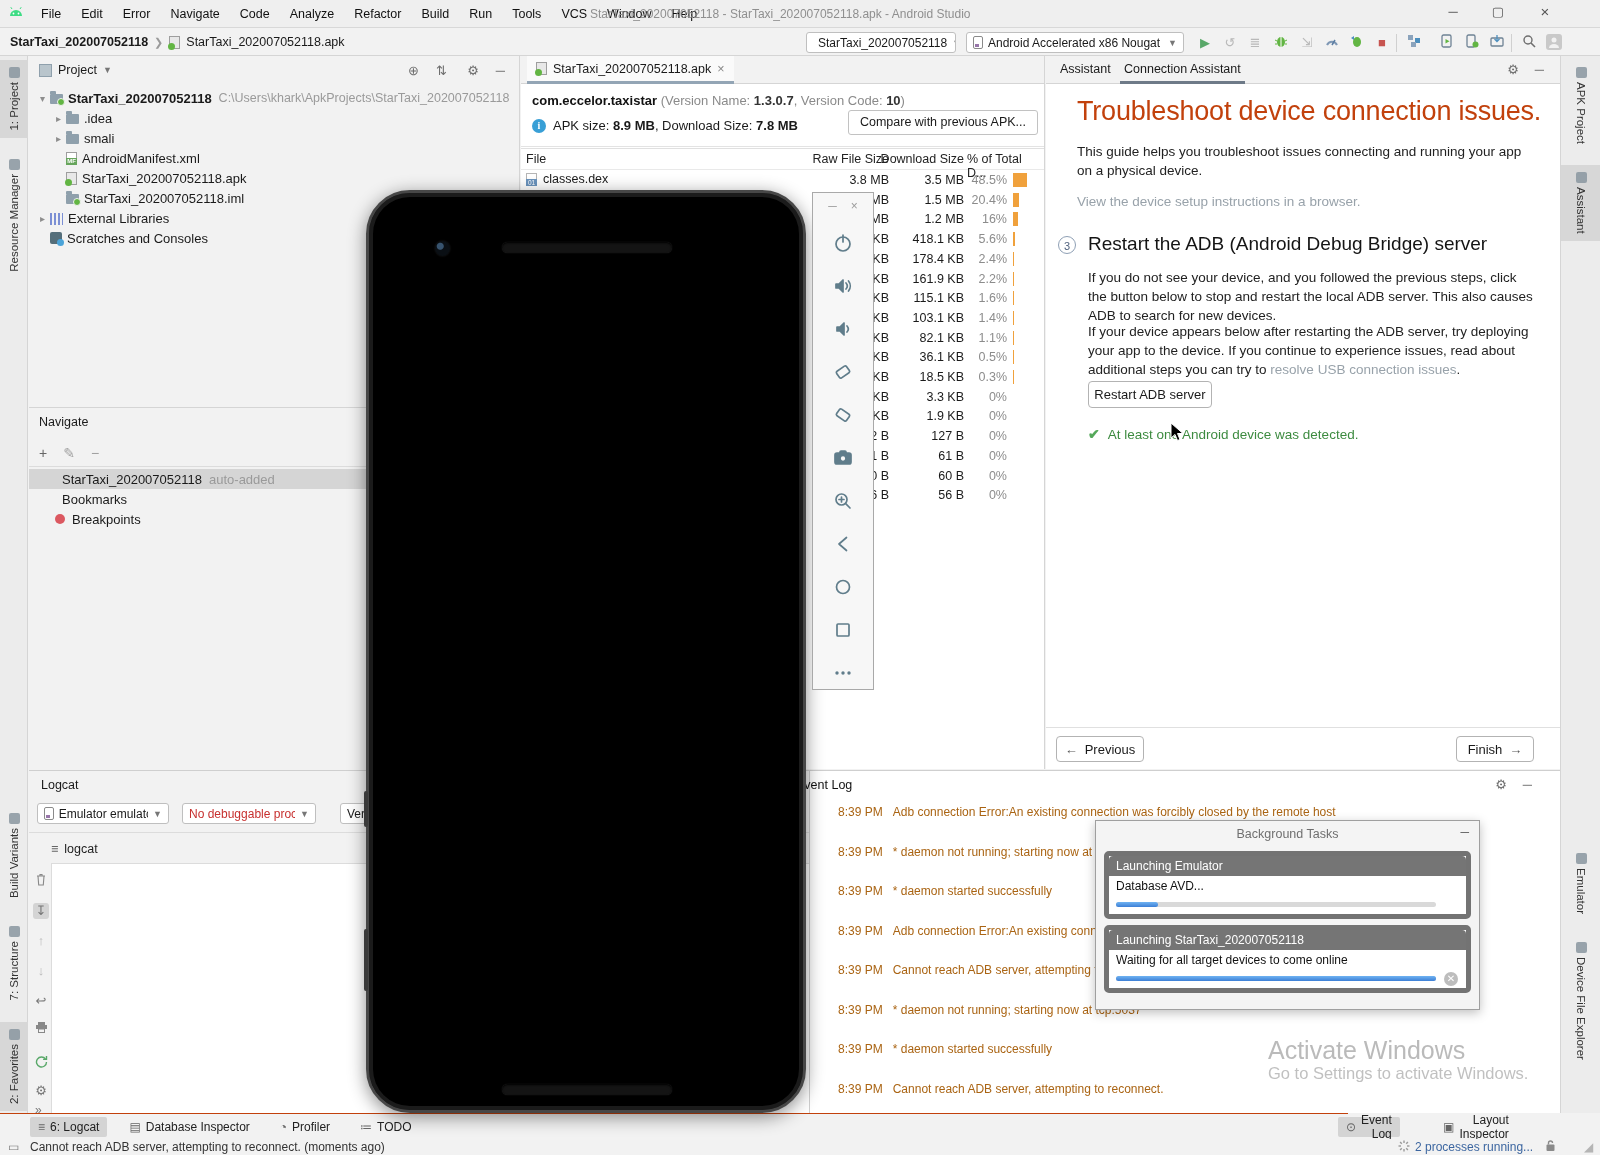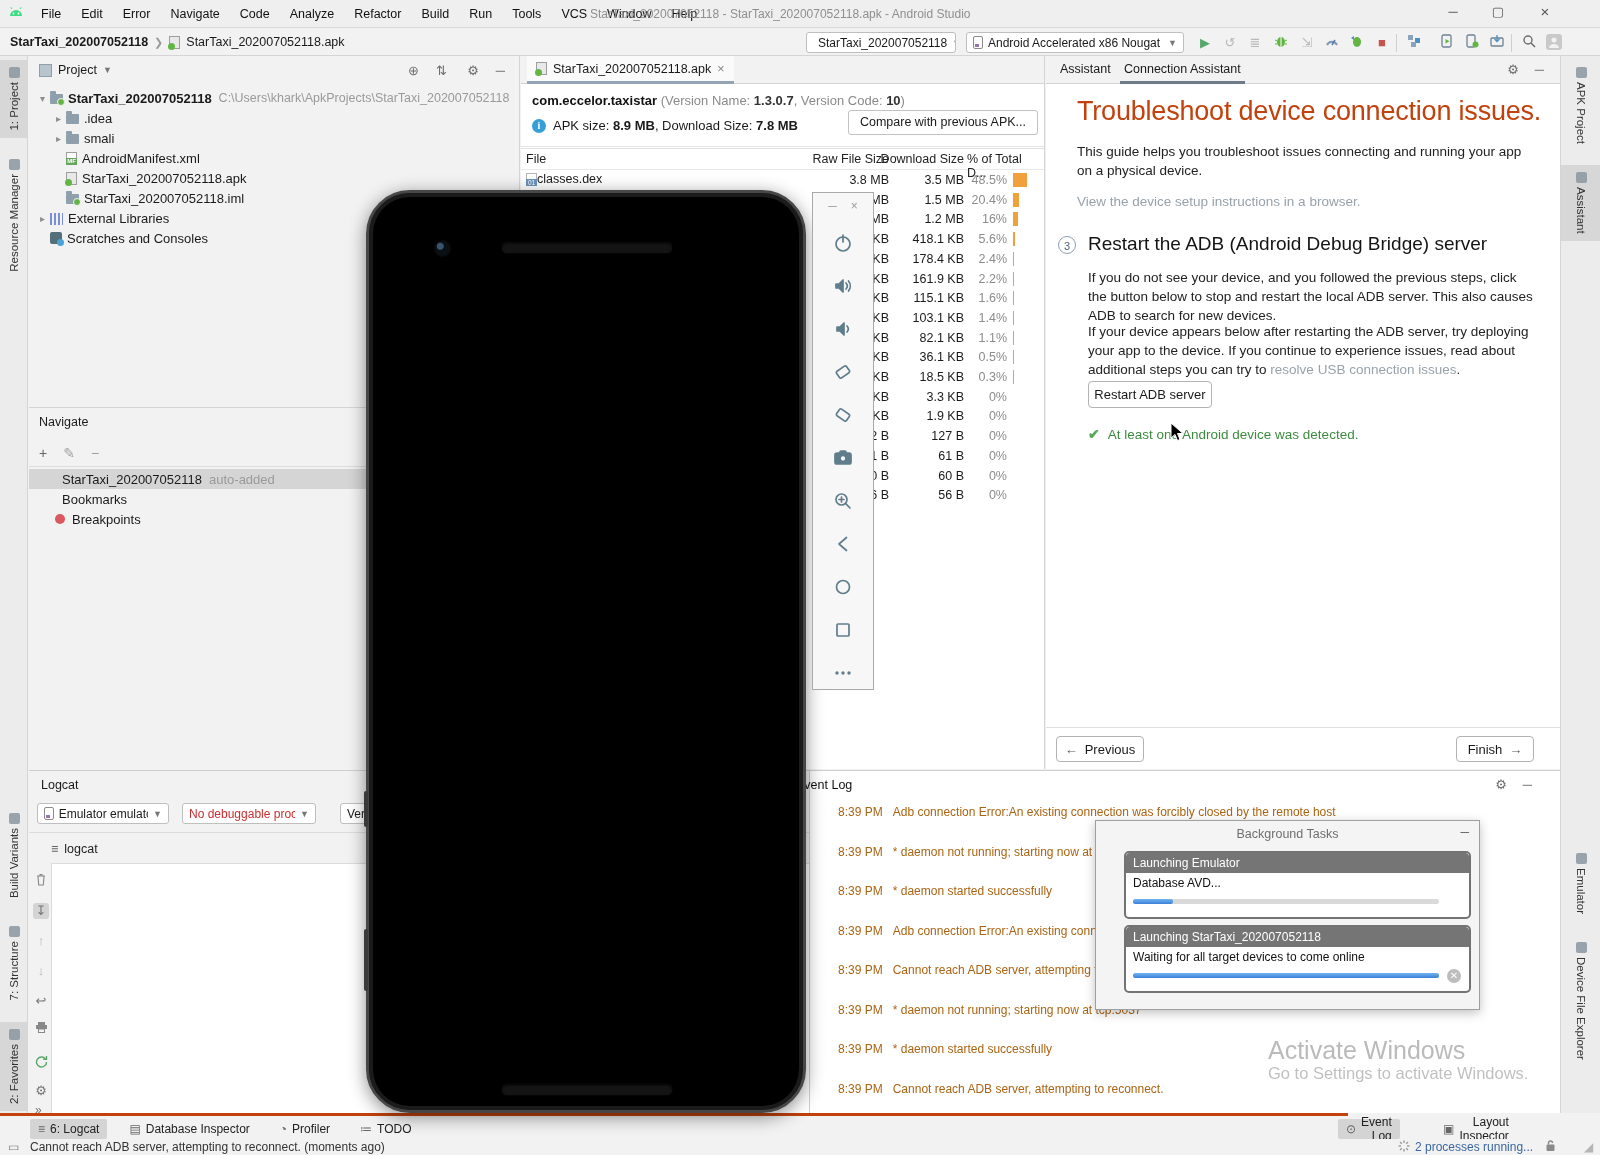--- a/index.html
+++ b/index.html
@@ -74,21 +74,21 @@
   #pkg-line{position:absolute;left:11px;top:8px;font-size:13px;color:#8a8a8a;}
   #pkg-line .pkg{color:#111;font-weight:bold;}
   #pkg-line .val{color:#333;font-weight:bold;}
   #size-line{position:absolute;left:11px;top:33px;font-size:13px;display:flex;align-items:center;gap:7px;}
   #info-i{width:14px;height:14px;border-radius:50%;background:#389fd6;color:#fff;font-size:10px;line-height:14px;text-align:center;font-weight:bold;font-family:"Liberation Serif",serif;}
   #compare-btn{position:absolute;right:6px;top:54px;height:25px;background:#fff;border:1px solid #c2c2c2;border-radius:3px;padding:0 11px;font-size:12.5px;line-height:23px;}
   #tablehead{position:absolute;left:0;top:92px;right:0;height:22px;border-top:1px solid #e0e0e0;border-bottom:1px solid #e9e9e9;font-size:12.5px;color:#222;}
   .colsep{position:absolute;top:92px;width:1px;height:412px;background:#e5e5e5;}
   #apk-rows{position:absolute;left:0;top:0;right:0;}
   .apkrow{position:absolute;left:0;width:524px;height:20px;font-size:12.5px;}
-  .apkrow .file{position:absolute;left:5px;top:2px;display:flex;align-items:center;}
+  .apkrow .file{position:absolute;left:5px;top:2px;display:flex;gap:6px;align-items:center;}
   .apkrow .raw{position:absolute;right:calc(524px - 368px);top:3px;padding-left:44px;}
   .cellr{position:absolute;top:3px;text-align:right;}
   .apkrow .raw{left:0;width:368px;text-align:right;}
   .apkrow .dl{left:0;width:443px;text-align:right;}
   .apkrow .pct{left:0;width:486px;text-align:right;color:#8c8c8c;}
   .apkrow .bar{position:absolute;left:492px;top:3px;height:14px;background:#f0a13c;}
   .dexicon{width:11px;height:13px;border:1px solid #b5b5b5;background:#fff;position:relative;display:inline-block;}
   .dexicon::after{content:"01";position:absolute;left:-1px;right:-1px;bottom:-1px;background:#6a93bd;color:#fff;font-size:6.5px;line-height:7px;text-align:center;}
   
   #assist{left:1046px;top:56px;width:514px;height:713px;background:#fff;}
@@ -121,28 +121,28 @@
   .devico::after{content:"";position:absolute;left:1px;bottom:1px;width:4px;height:3px;background:#9876aa;}
   .red{color:#c7302f;}
   
   #eventlog{left:810px;top:770px;width:750px;height:343px;background:#fff;border-top:1px solid #cfcfcf;}
   #eventlog .ttl{position:absolute;left:-14px;top:7px;font-size:12.5px;color:#111;}
   #ev-rows .evrow{position:absolute;left:28px;font-size:12px;color:#aa6413;white-space:nowrap;display:flex;gap:10px;}
   
   #bgtasks{left:1095px;top:820px;width:385px;height:190px;background:#f4f4f4;border:1px solid #9f9f9f;box-shadow:0 3px 10px rgba(0,0,0,.25);z-index:26;}
   #bgt-title{position:absolute;left:0;top:0;right:0;height:26px;text-align:center;color:#6f6f6f;font-size:12.5px;line-height:26px;}
   #bgt-min{position:absolute;right:10px;top:4px;color:#555;}
-  .task{position:absolute;left:8px;right:8px;background:#fff;border:2px solid #737373;border-radius:5px;margin-left:20px;}
+  .task{position:absolute;left:8px;right:8px;background:#fff;border:5px solid #737373;border-radius:5px;}
   .task-head{height:20px;background:#757575;color:#fff;font-size:12px;line-height:20px;padding-left:7px;border-radius:4px 4px 0 0;}
   .task-status{font-size:12px;padding:3px 0 2px 7px;color:#111;}
   .ptrack{position:absolute;left:7px;right:30px;height:5px;border-radius:3px;background:#d9d9d9;}
   .pfill{height:5px;border-radius:3px;background:linear-gradient(180deg,#6fb3f2,#3d7fd6);}
   .cancel{position:absolute;right:8px;width:14px;height:14px;border-radius:50%;background:#bdbdbd;color:#fff;font-size:10px;line-height:14px;text-align:center;}
   
-  #toolbtns{left:0;top:1113px;width:1348px;height:26px;background:#f2f2f2;border-top:3px solid #c2410c;text-align:right;}
+  #toolbtns{left:0;top:1113px;width:1348px;height:26px;background:#f2f2f2;border-top:1px solid #c2410c;text-align:right;}
   .tool-btn{position:absolute;top:3px;height:20px;display:flex;align-items:center;gap:5px;padding:0 8px;font-size:12px;color:#222;}
   .tool-btn.sel{background:#d4d4d4;border-radius:2px;}
   .tool-btn i{font-style:normal;color:#666;font-size:12px;}
   .ic-logcat::before{content:"≡";}
   .ic-database::before{content:"▤";}
   .ic-profiler::before{content:"◔";}
   .ic-todo::before{content:"≔";}
   .ic-event-log::before{content:"⊙";}
   .ic-layout-inspector::before{content:"▣";}
   #statusbar{left:0;top:1139px;width:1600px;height:16px;background:#f2f2f2;font-size:12px;color:#333;}

